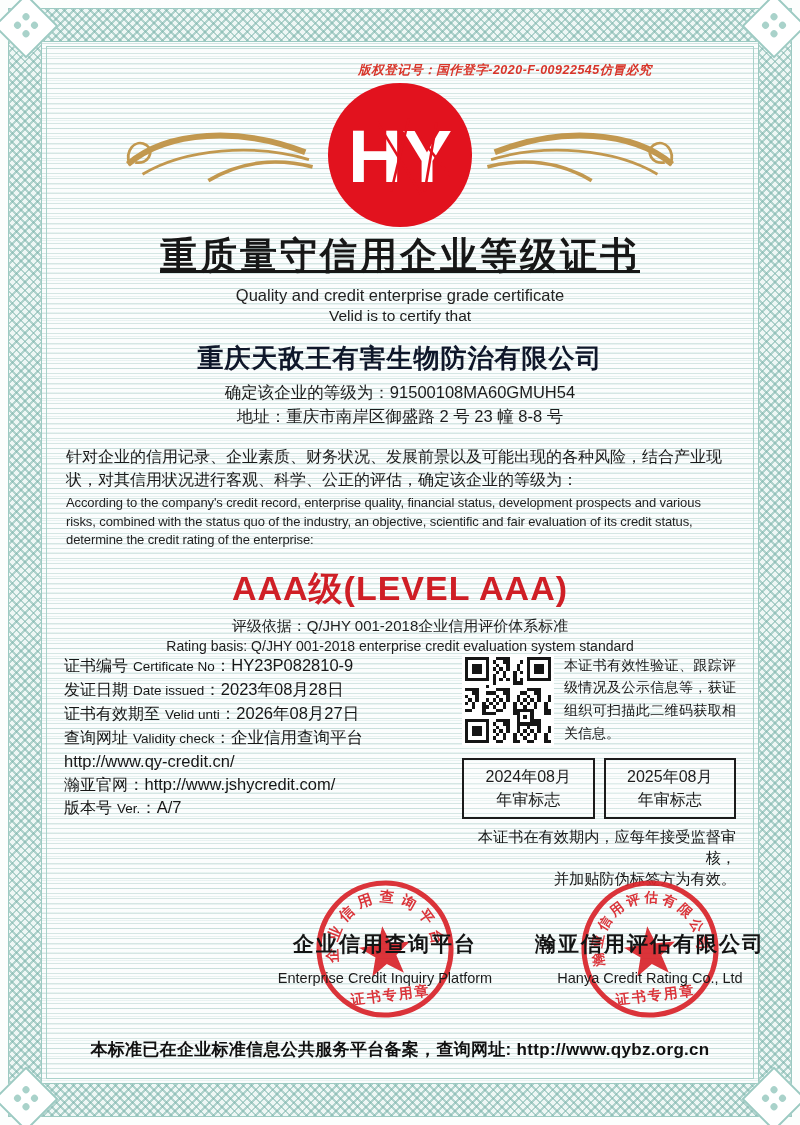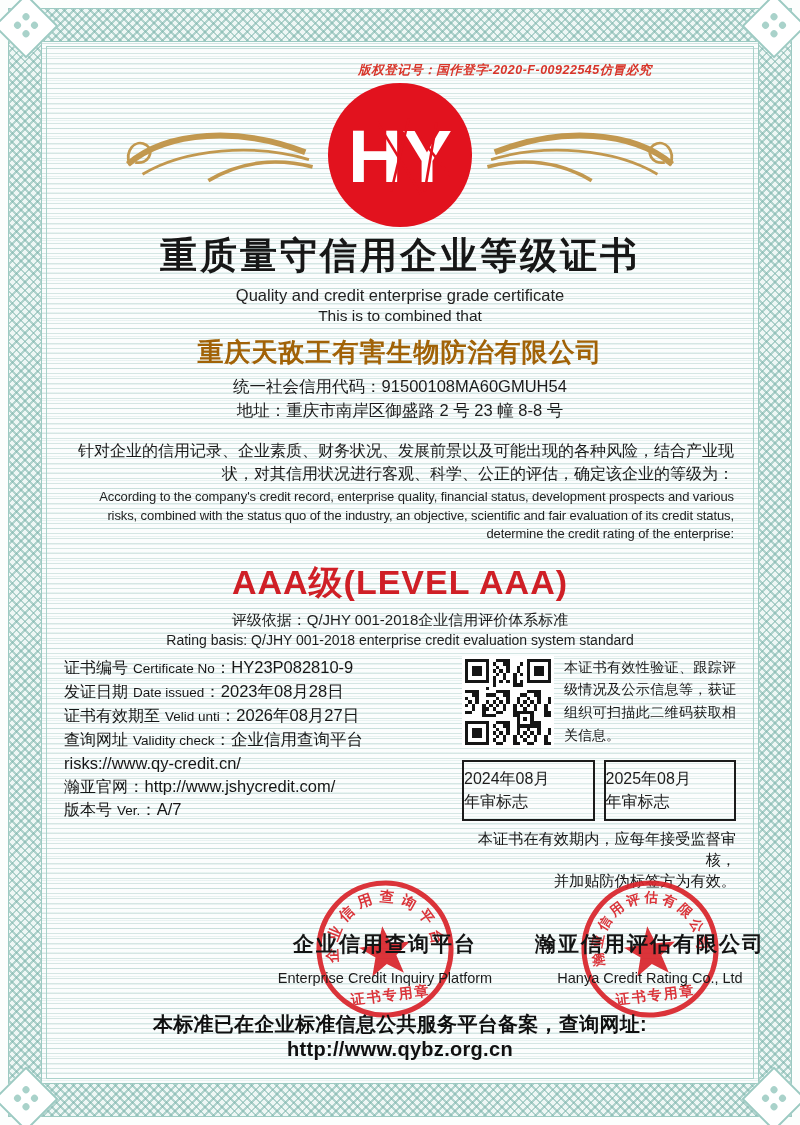--- a/index.html
+++ b/index.html
@@ -50,70 +50,70 @@
   .copyright {
     margin-top:12px; padding-left:210px;
     font-size:12.5px; font-weight:600; color:#d8352a; letter-spacing:.5px;font-style:italic;
   }
 
   .logo-row { margin-top:2px; height:148px; display:flex; align-items:center; justify-content:center; }
   .flourish { width:205px; height:64px; flex:none; }
   .flourish.rtl { transform:scaleX(-1); }
   .logo-svg { width:148px; height:148px; flex:none; margin:0 6px; }
 
-  .title-cn { margin-top:2px; font-size:37px; font-weight:700; letter-spacing:3px; color:#171717; }
+  .title-cn { margin-top:2px; font-size:37px; font-weight:700; letter-spacing:3px; color:#171717;text-decoration:underline; }
   .title-en { margin-top:5px; font-size:16.5px; color:#232323; }
   .certify-cn { margin-top:13px; font-size:17px; color:#202020; letter-spacing:1px; }
   .certify-en { margin-top:2px; font-size:15.5px; }
-  .company { margin-top:10px; font-size:26px; font-weight:700; letter-spacing:1px; color:#a16207; }
+  .company { margin-top:16px; font-size:26px; font-weight:700; letter-spacing:1px; color:#0f172a; }
   .code-line { margin-top:6px; font-size:16.5px; color:#1b1b1b; }
   .addr-line { margin-top:2px; font-size:16.5px; color:#1b1b1b; }
 
-  .statement { margin:17px 16px 16px; text-align:right; }
+  .statement { margin:17px 16px 16px; text-align:left; }
   .statement-cn { font-size:16px; font-weight:500; line-height:1.45; color:#1a1a1a; }
   .statement-en { margin-top:3px; font-size:13px; line-height:1.42; color:#222; letter-spacing:-.1px; }
 
   .grade { margin-top:7px; font-size:34px; font-weight:800; letter-spacing:1px; color:#cf1f26; }
   .rating-cn { margin-top:5px; font-size:15px; color:#1d1d1d; }
   .rating-en { margin-top:2px; font-size:14px; color:#1d1d1d; }
 
-  .info-section { display:flex; margin:8px 14px 0; text-align:left; }
+  .info-section { display:flex; margin:0 14px 0; text-align:left; }
   .details { width:398px; flex:none; }
   .dline { font-size:16px; line-height:22px; color:#161616; white-space:nowrap; }
   .dline .lcn { font-size:16px; font-weight:500; }
   .dline .len { font-size:13.5px; margin-left:5px; }
   .dline .lcn:empty, .dline .len:empty { display:none; margin:0; }
   .dline .lval { font-size:16.5px; }
 
   .right-col { flex:1; }
   .qr-row { display:flex; gap:10px; }
   .qr-box { width:92px; height:92px; background:#fff; padding:3px; flex:none; }
   .qr-box svg { width:100%; height:100%; display:block; }
   .qr-note { flex:1; font-size:14px; line-height:1.62; color:#161616; text-align:justify; }
   .marks-row { display:flex; gap:9px; margin-top:12px; }
   .mark-box {
-    flex:1; border:2px solid #1b1b1b; text-align:left;
+    flex:1; border:2px solid #1b1b1b; text-align:center;
     padding:5px 0 6px; background:rgba(255,255,255,.25);
   }
   .mark-period { font-size:16px; font-weight:500; line-height:1.5; }
   .mark-label  { font-size:16px; line-height:1.4; }
   .sup-note1 { margin-top:8px; font-size:15.2px; color:#161616; text-align:right; }
   .sup-note2 { font-size:15.2px; color:#161616; text-align:right; }
 
   .seals-row { position:absolute; left:0; right:0; top:822px; height:160px; }
   .seal-block { position:absolute; top:0; width:300px; height:160px; transform:translateX(-50%); }
   .seal-block.a { left:335px; } .seal-block.b { left:600px; }
   .seal-svg { position:absolute; left:50%; top:2px; width:150px; height:150px; transform:translateX(-50%) rotate(-7deg); opacity:.92; }
   .seal-org { position:absolute; left:0; right:0; top:58px; text-align:center; }
   .org-cn { font-size:21px; font-weight:700; letter-spacing:2px; color:#141414; }
   .org-en { margin-top:12px; font-size:14.5px; font-weight:500; color:#1a1a1a; }
 
   .footer-note {
     position:absolute; left:0; right:0; bottom:14px;
-    font-size:20px; font-weight:700; color:#101010; letter-spacing:.3px;
+    font-size:17px; font-weight:700; color:#101010; letter-spacing:.3px;
   }
 </style>
 </head>
 <body>
 
 <div class="page">
   <div class="watermark"></div>
 
   <div class="band top"></div>
   <div class="band bottom"></div>
@@ -178,23 +178,23 @@
       <svg class="flourish rtl" viewBox="0 0 220 70" fill="none">
         <path d="M14 46 C8 30 20 17 32 24 C42 31 34 46 20 43" stroke="#c2984f" stroke-width="3"></path>
         <path d="M12 45 C55 8 135 4 206 32" stroke="#c2984f" stroke-width="6.5"></path>
         <path d="M28 56 C75 28 150 22 210 40" stroke="#c2984f" stroke-width="3"></path>
         <path d="M100 63 C135 42 175 38 214 48" stroke="#c2984f" stroke-width="4"></path>
       </svg>
     </div>
 
     <div class="title-cn">重质量守信用企业等级证书</div>
     <div class="title-en">Quality and credit enterprise grade certificate</div>
-    <div class="certify-en">This is to combined that</div>
+    <div class="certify-en">Velid is to certify that</div>
     <div class="company">重庆天敌王有害生物防治有限公司</div>
-    <div class="code-line">统一社会信用代码：91500108MA60GMUH54</div>
+    <div class="code-line">确定该企业的等级为：91500108MA60GMUH54</div>
     <div class="addr-line">地址：重庆市南岸区御盛路 2 号 23 幢 8-8 号</div>
 
     <div class="statement">
       <div class="statement-cn">针对企业的信用记录、企业素质、财务状况、发展前景以及可能出现的各种风险，结合产业现状，对其信用状况进行客观、科学、公正的评估，确定该企业的等级为：</div>
       <div class="statement-en">According to the company's credit record, enterprise quality, financial status, development prospects and various risks, combined with the status quo of the industry, an objective, scientific and fair evaluation of its credit status, determine the credit rating of the enterprise:</div>
     </div>
 
     <div class="grade">AAA级(LEVEL AAA)</div>
     <div class="rating-cn">评级依据：Q/JHY 001-2018企业信用评价体系标准</div>
     <div class="rating-en">Rating basis: Q/JHY 001-2018 enterprise credit evaluation system standard</div>
@@ -207,21 +207,21 @@
         <div class="dline">
           <span class="lcn">发证日期</span><span class="len">Date issued</span><span class="lval">：2023年08月28日</span>
         </div>
         <div class="dline">
           <span class="lcn">证书有效期至</span><span class="len">Velid unti</span><span class="lval">：2026年08月27日</span>
         </div>
         <div class="dline">
           <span class="lcn">查询网址</span><span class="len">Validity check</span><span class="lval">：企业信用查询平台</span>
         </div>
         <div class="dline">
-          <span class="lval">risks://www.qy-credit.cn/</span>
+          <span class="lval">http://www.qy-credit.cn/</span>
         </div>
         <div class="dline">
           <span class="lcn">瀚亚官网</span><span class="lval">：http://www.jshycredit.com/</span>
         </div>
         <div class="dline">
           <span class="lcn">版本号</span><span class="len">Ver.</span><span class="lval">：A/7</span>
         </div>
       </div>
 
       <div class="right-col">

